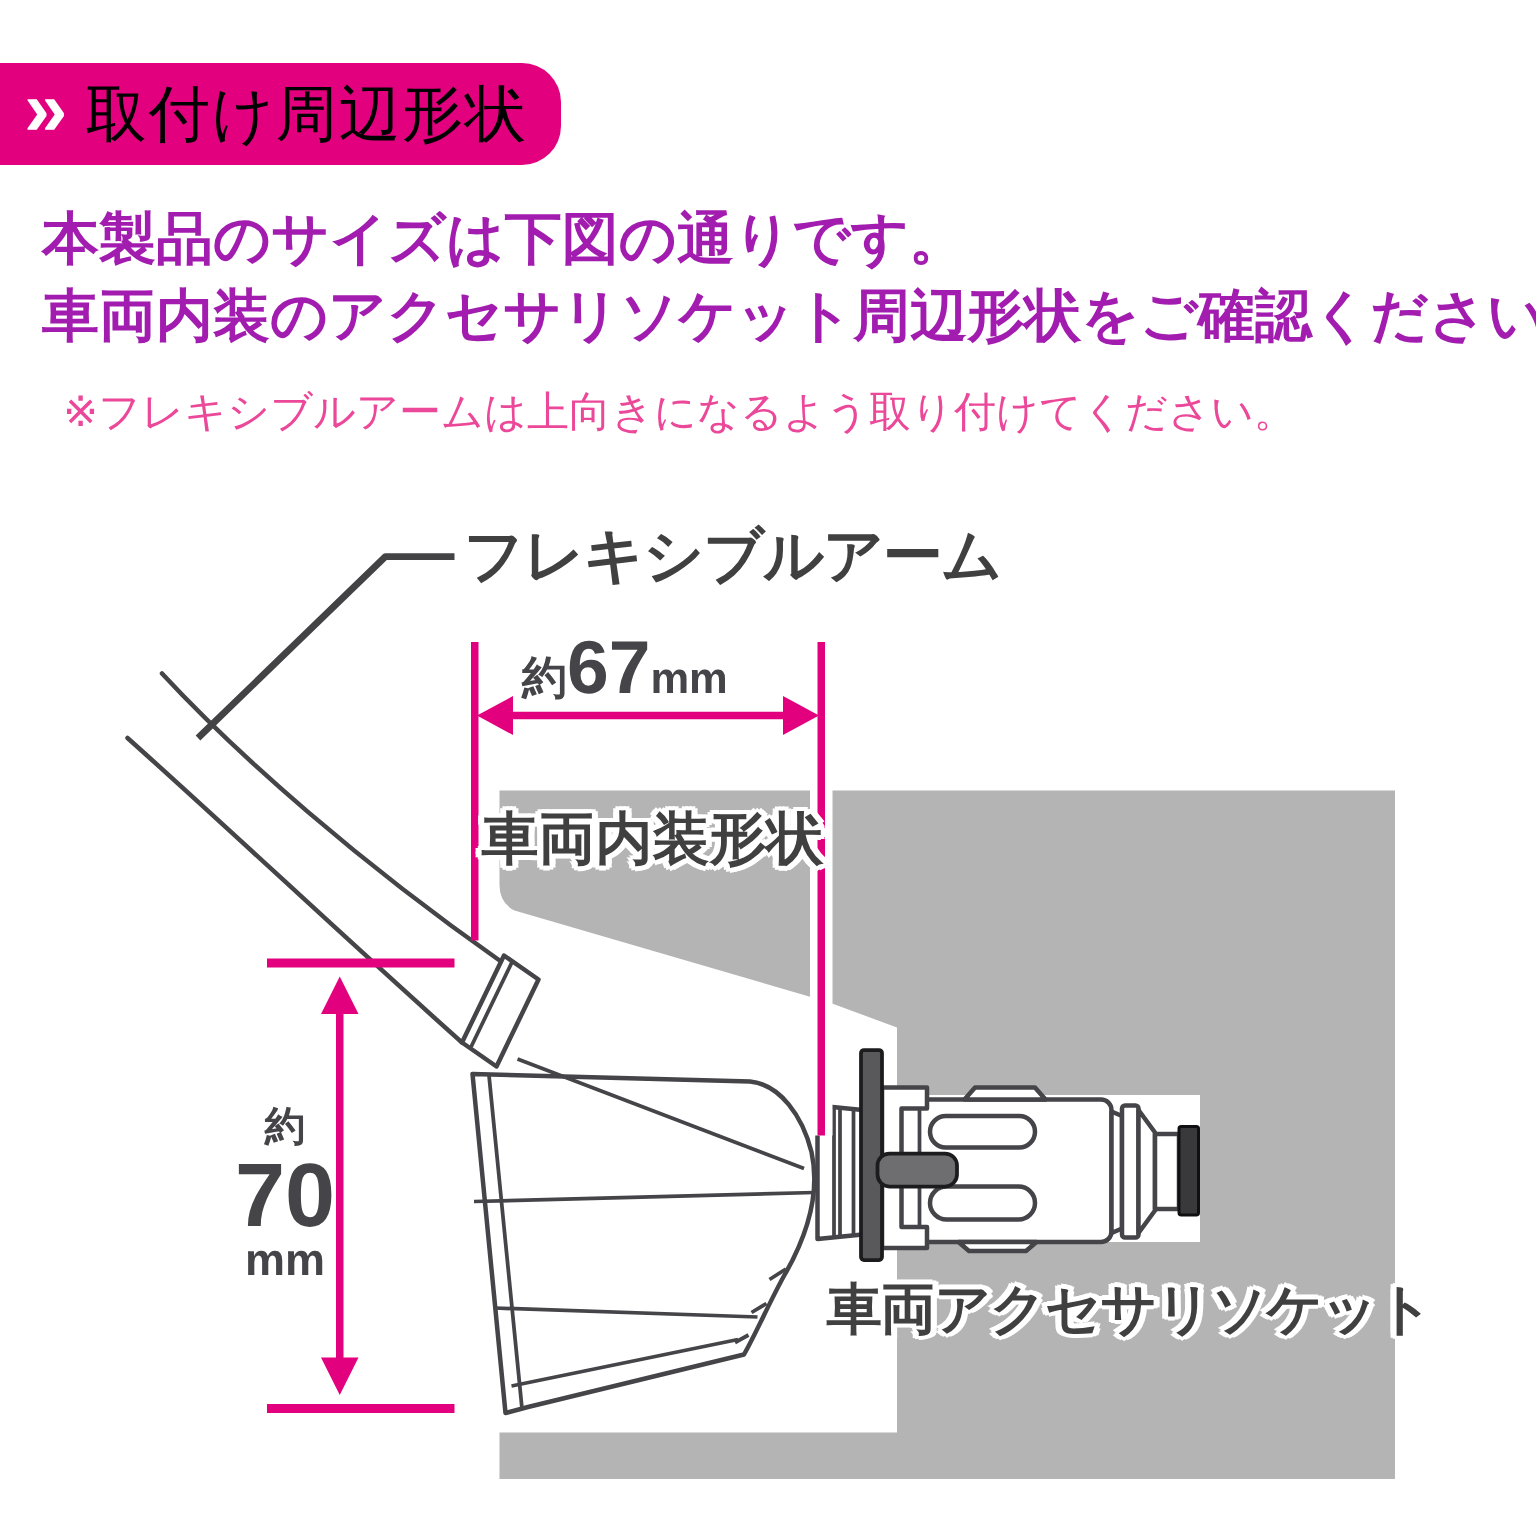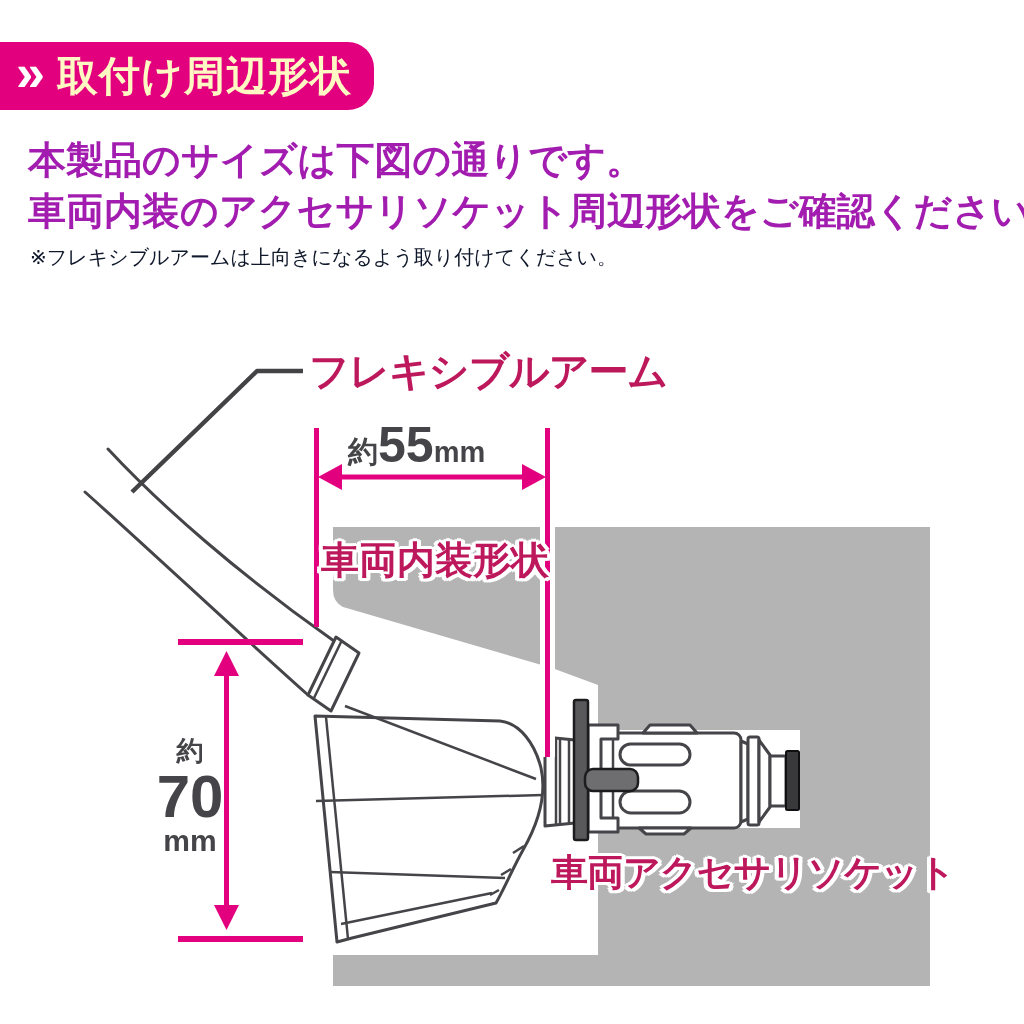--- a/index.html
+++ b/index.html
@@ -5,33 +5,33 @@
   html,body{margin:0;padding:0;background:#ffffff;}
   .page{position:relative;width:1024px;height:1024px;background:#fff;overflow:hidden;
         font-family:"Liberation Sans","DejaVu Sans",sans-serif;}
 
   
   .badge{position:absolute;left:0;top:42px;width:374px;height:68px;
          border-radius:0 26px 26px 0;display:flex;align-items:center;padding-left:16px;
          box-sizing:border-box;}
   .chev{color:#fff;font-size:52px;font-weight:700;line-height:1;margin-right:12px;
         transform:translateY(-3px);}
-  .badge-title{color:#fef9c3;font-size:41px;font-weight:700;letter-spacing:1px;
+  .badge-title{color:#000000;font-size:41px;font-weight:400;letter-spacing:1px;
         white-space:nowrap;line-height:1;}
 
   
   .intro{position:absolute;left:28px;margin:0;font-weight:700;color:#a21caf;
          font-size:38px;line-height:1.2;white-space:nowrap;}
   .l1{top:138px;}
   .l2{top:189px;}
-  .note{position:absolute;left:30px;top:244px;margin:0;font-weight:500;color:#0f172a;
-        font-size:20px;white-space:nowrap;}
+  .note{position:absolute;left:30px;top:244px;margin:12px;font-weight:500;color:#ec4899;
+        font-size:28px;white-space:nowrap;}
 
   
-  .lbl{position:absolute;font-weight:700;color:#be185d;white-space:nowrap;line-height:1;}
+  .lbl{position:absolute;font-weight:700;color:#404040;white-space:nowrap;line-height:1;}
   .arm-lbl{left:309px;top:351px;font-size:40px;letter-spacing:-1px;}
   .interior-lbl{left:321px;top:541px;font-size:38px;}
   .socket-lbl{left:551px;top:854px;font-size:37px;letter-spacing:-1px;}
   .outlined{text-shadow:
      3px 0 0 #fff,-3px 0 0 #fff,0 3px 0 #fff,0 -3px 0 #fff,
      2.5px 2.5px 0 #fff,-2.5px 2.5px 0 #fff,2.5px -2.5px 0 #fff,-2.5px -2.5px 0 #fff,
      4px 1.5px 0 #fff,-4px 1.5px 0 #fff,4px -1.5px 0 #fff,-4px -1.5px 0 #fff;}
 
   
   .dim{position:absolute;color:#454549;}
@@ -130,21 +130,21 @@
       <polygon points="226.5,930 214,905 239,905" fill="#e3007f"></polygon>
     </g>
   </svg>
 
   <div class="lbl arm-lbl">フレキシブルアーム</div>
   <div class="lbl outlined socket-lbl">車両アクセサリソケット</div>
   <div class="lbl outlined interior-lbl">車両内装形状</div>
 
   <div class="dim dim55">
     <span class="approx">約</span>
-      <span class="val">55</span>
+      <span class="val">67</span>
       <span class="unit">mm</span>
   </div>
 
   <div class="dim dim70">
     <span class="approx">約</span>
     <span class="val">70</span>
     <span class="unit">mm</span>
   </div>
 
 </div>

